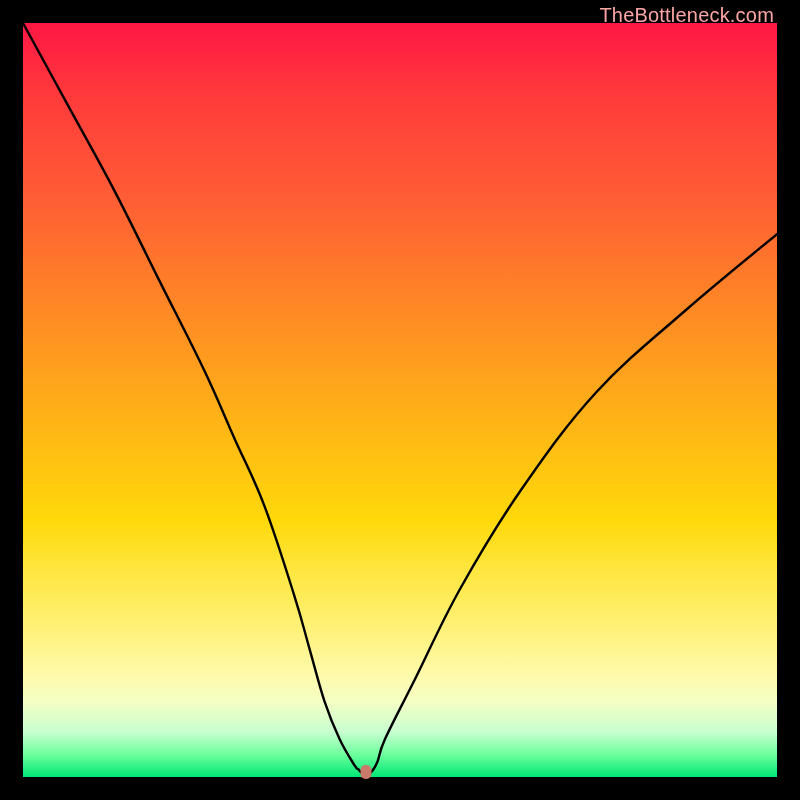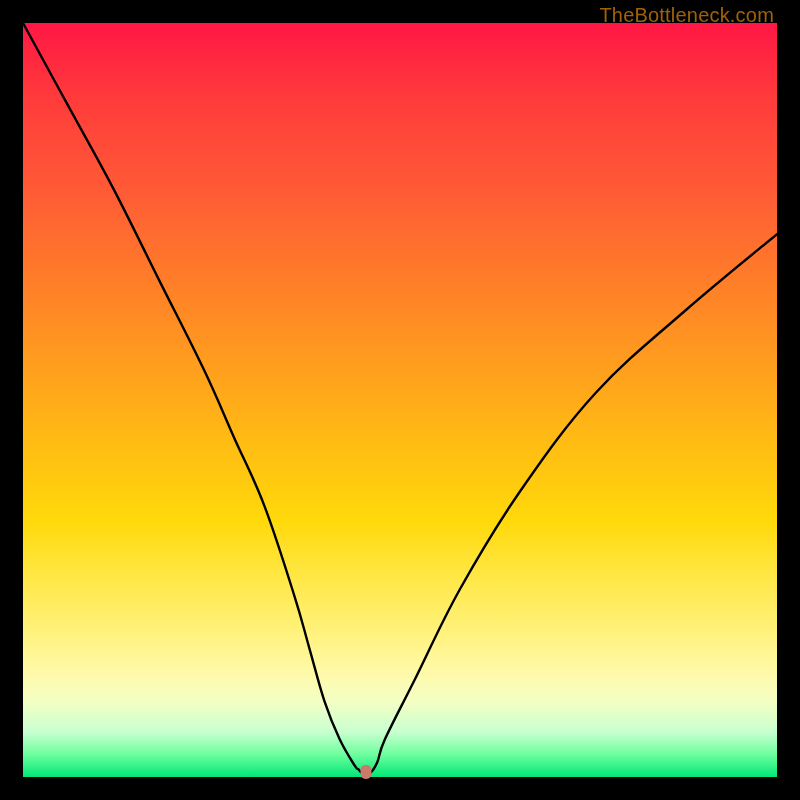--- a/index.html
+++ b/index.html
@@ -38,21 +38,21 @@
       #f4ffc4 90%,
       #c8ffd0 94%,
       #6eff9e 97%,
       #00e676 100%
     );
   }
   .watermark {
     position: absolute;
     top: 4px;
     right: 26px;
-    color: #a16207;
+    color: #fca5a5;
     font-size: 20px;
     font-weight: 500;
     letter-spacing: 0.2px;
     z-index: 5;
   }
   svg.curve-layer {
     position: absolute;
     left: 0;
     top: 0;
     width: 754px;

